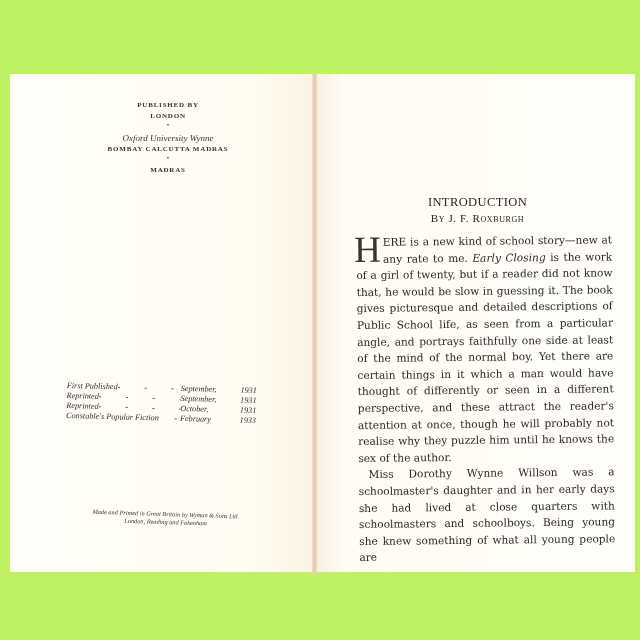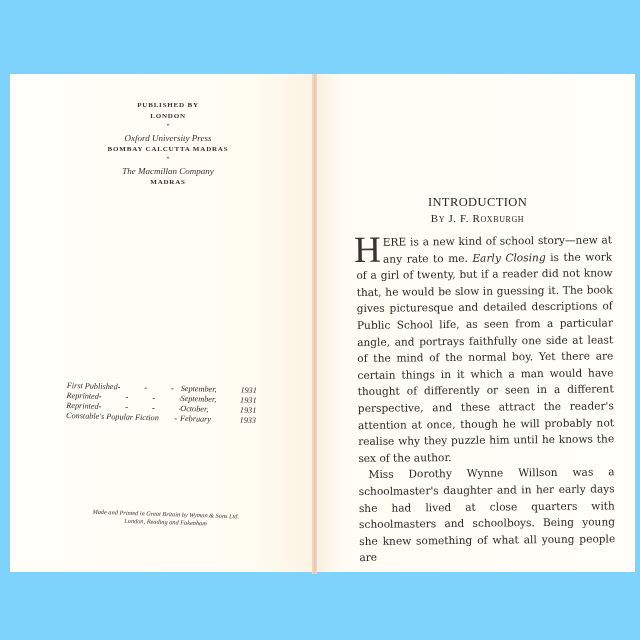--- a/index.html
+++ b/index.html
@@ -7,21 +7,21 @@
       padding: 0;
       width: 640px;
       height: 640px;
       background: #fefefc;
       overflow: hidden;
     }
     .stage {
       position: relative;
       width: 640px;
       height: 640px;
-      background: #7dd3fc;
+      background: #bef264;
     }
     .page {
       position: absolute;
       top: 74px;
       height: 498px;
       background: #fffdf6;
     }
     .page-left {
       left: 10px;
       width: 303px;
@@ -184,27 +184,26 @@
 
   <div class="imprint">
     <div class="caps">PUBLISHED BY</div>
 
     <div class="block">
       <div class="caps">LONDON</div>
     </div>
     <div class="dot">•</div>
 
     <div class="block" style="margin-top:3px;">
-      <div class="ital">Oxford University Press</div>
+      <div class="ital">Oxford University Wynne</div>
       <div class="caps">BOMBAY CALCUTTA MADRAS</div>
     </div>
     <div class="dot">•</div>
 
     <div class="block" style="margin-top:3px;">
-      <div class="ital">The Macmillan Company</div>
       <div class="caps">MADRAS</div>
     </div>
   </div>
 
   <div class="editions">
     <div class="edition-row">
       <span class="label">First Published</span>
       <span class="dashes">- - -</span>
       <span class="date">
         <span>September,</span>

